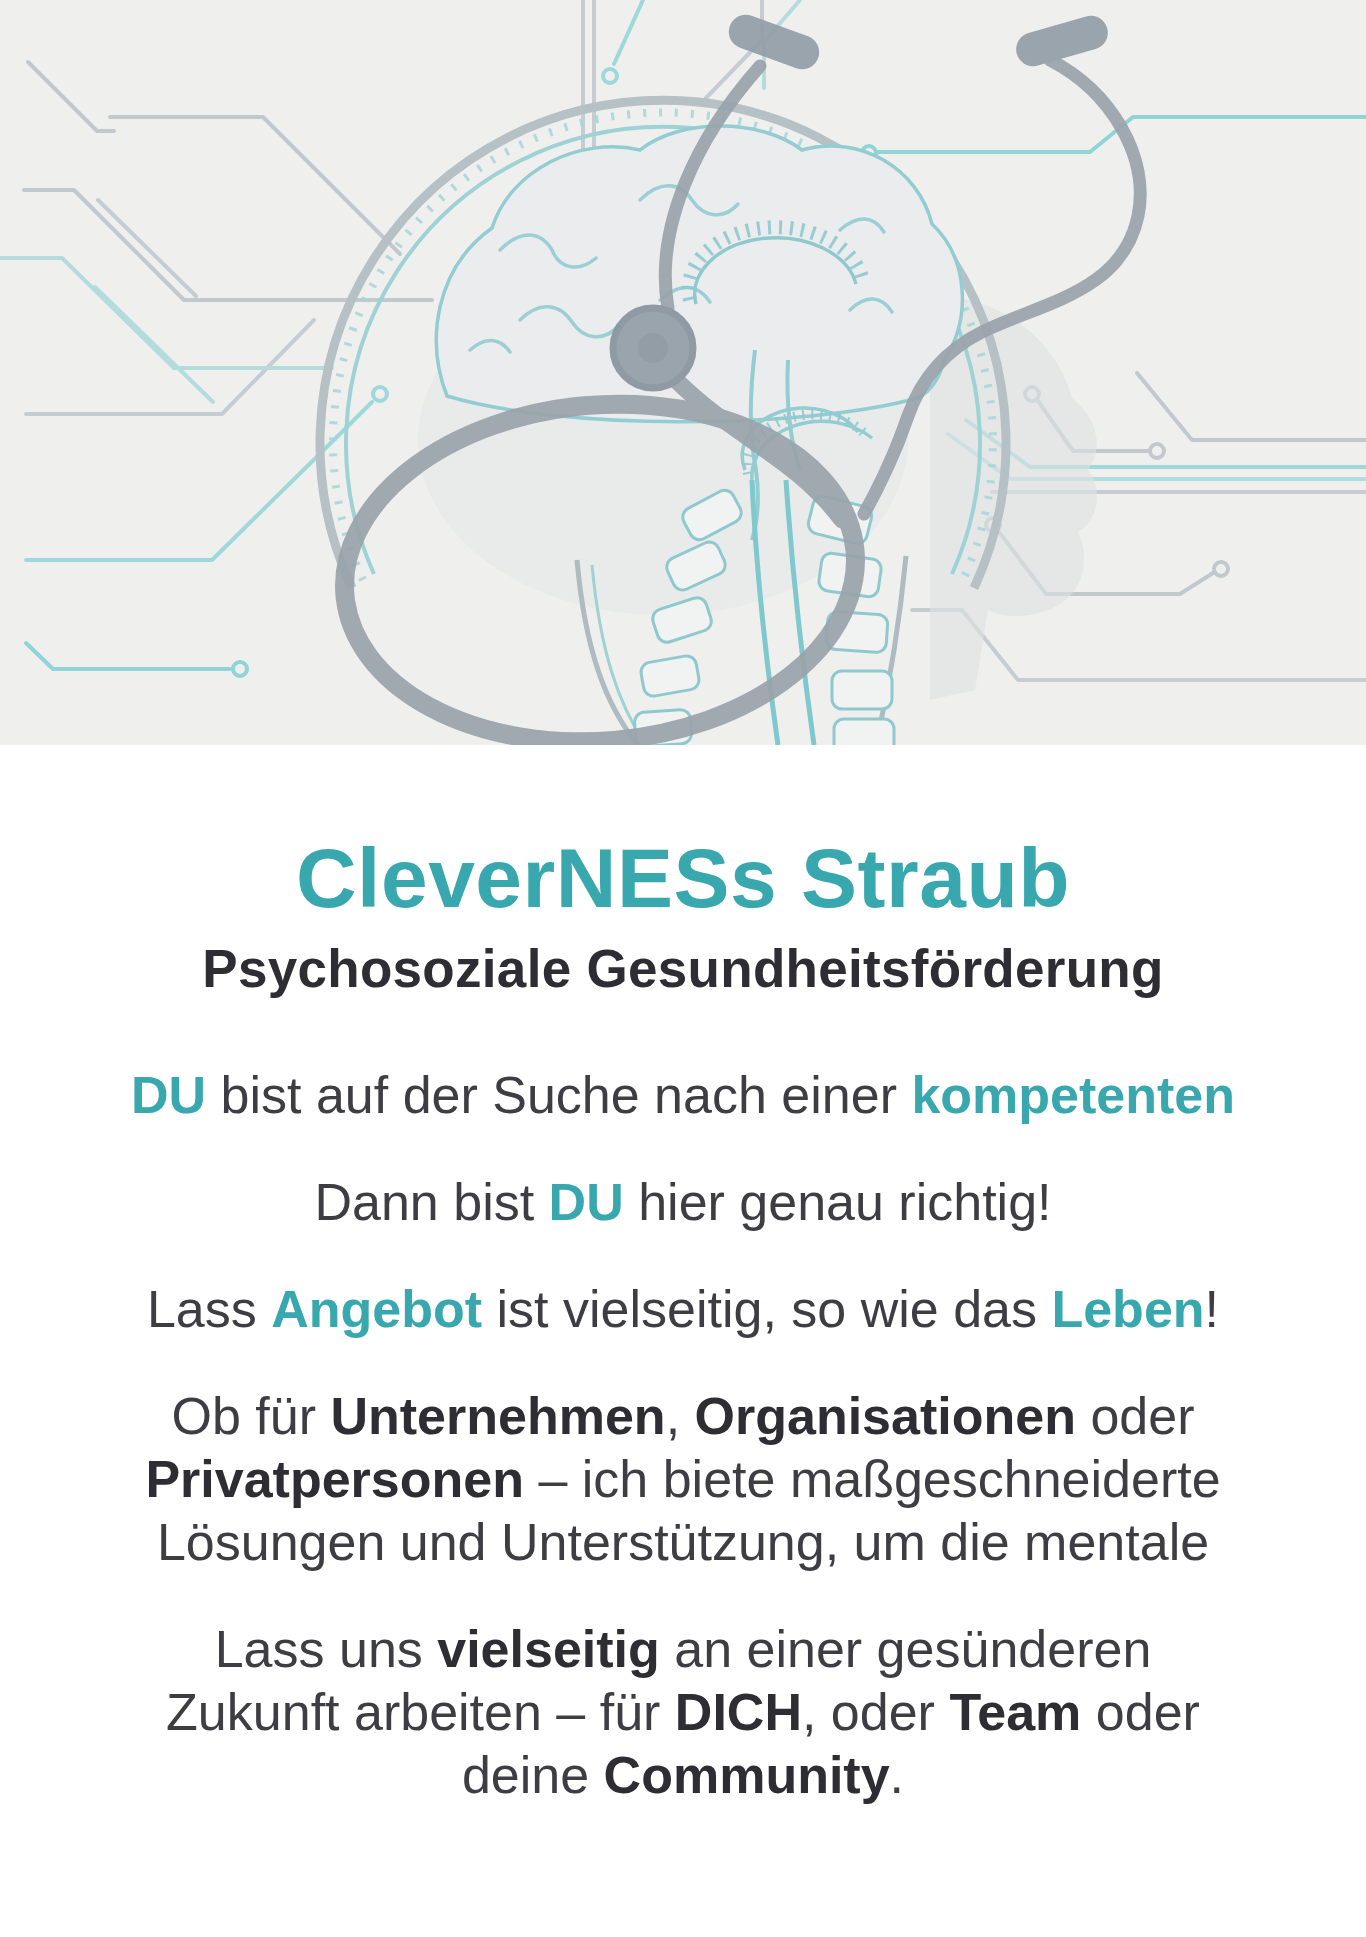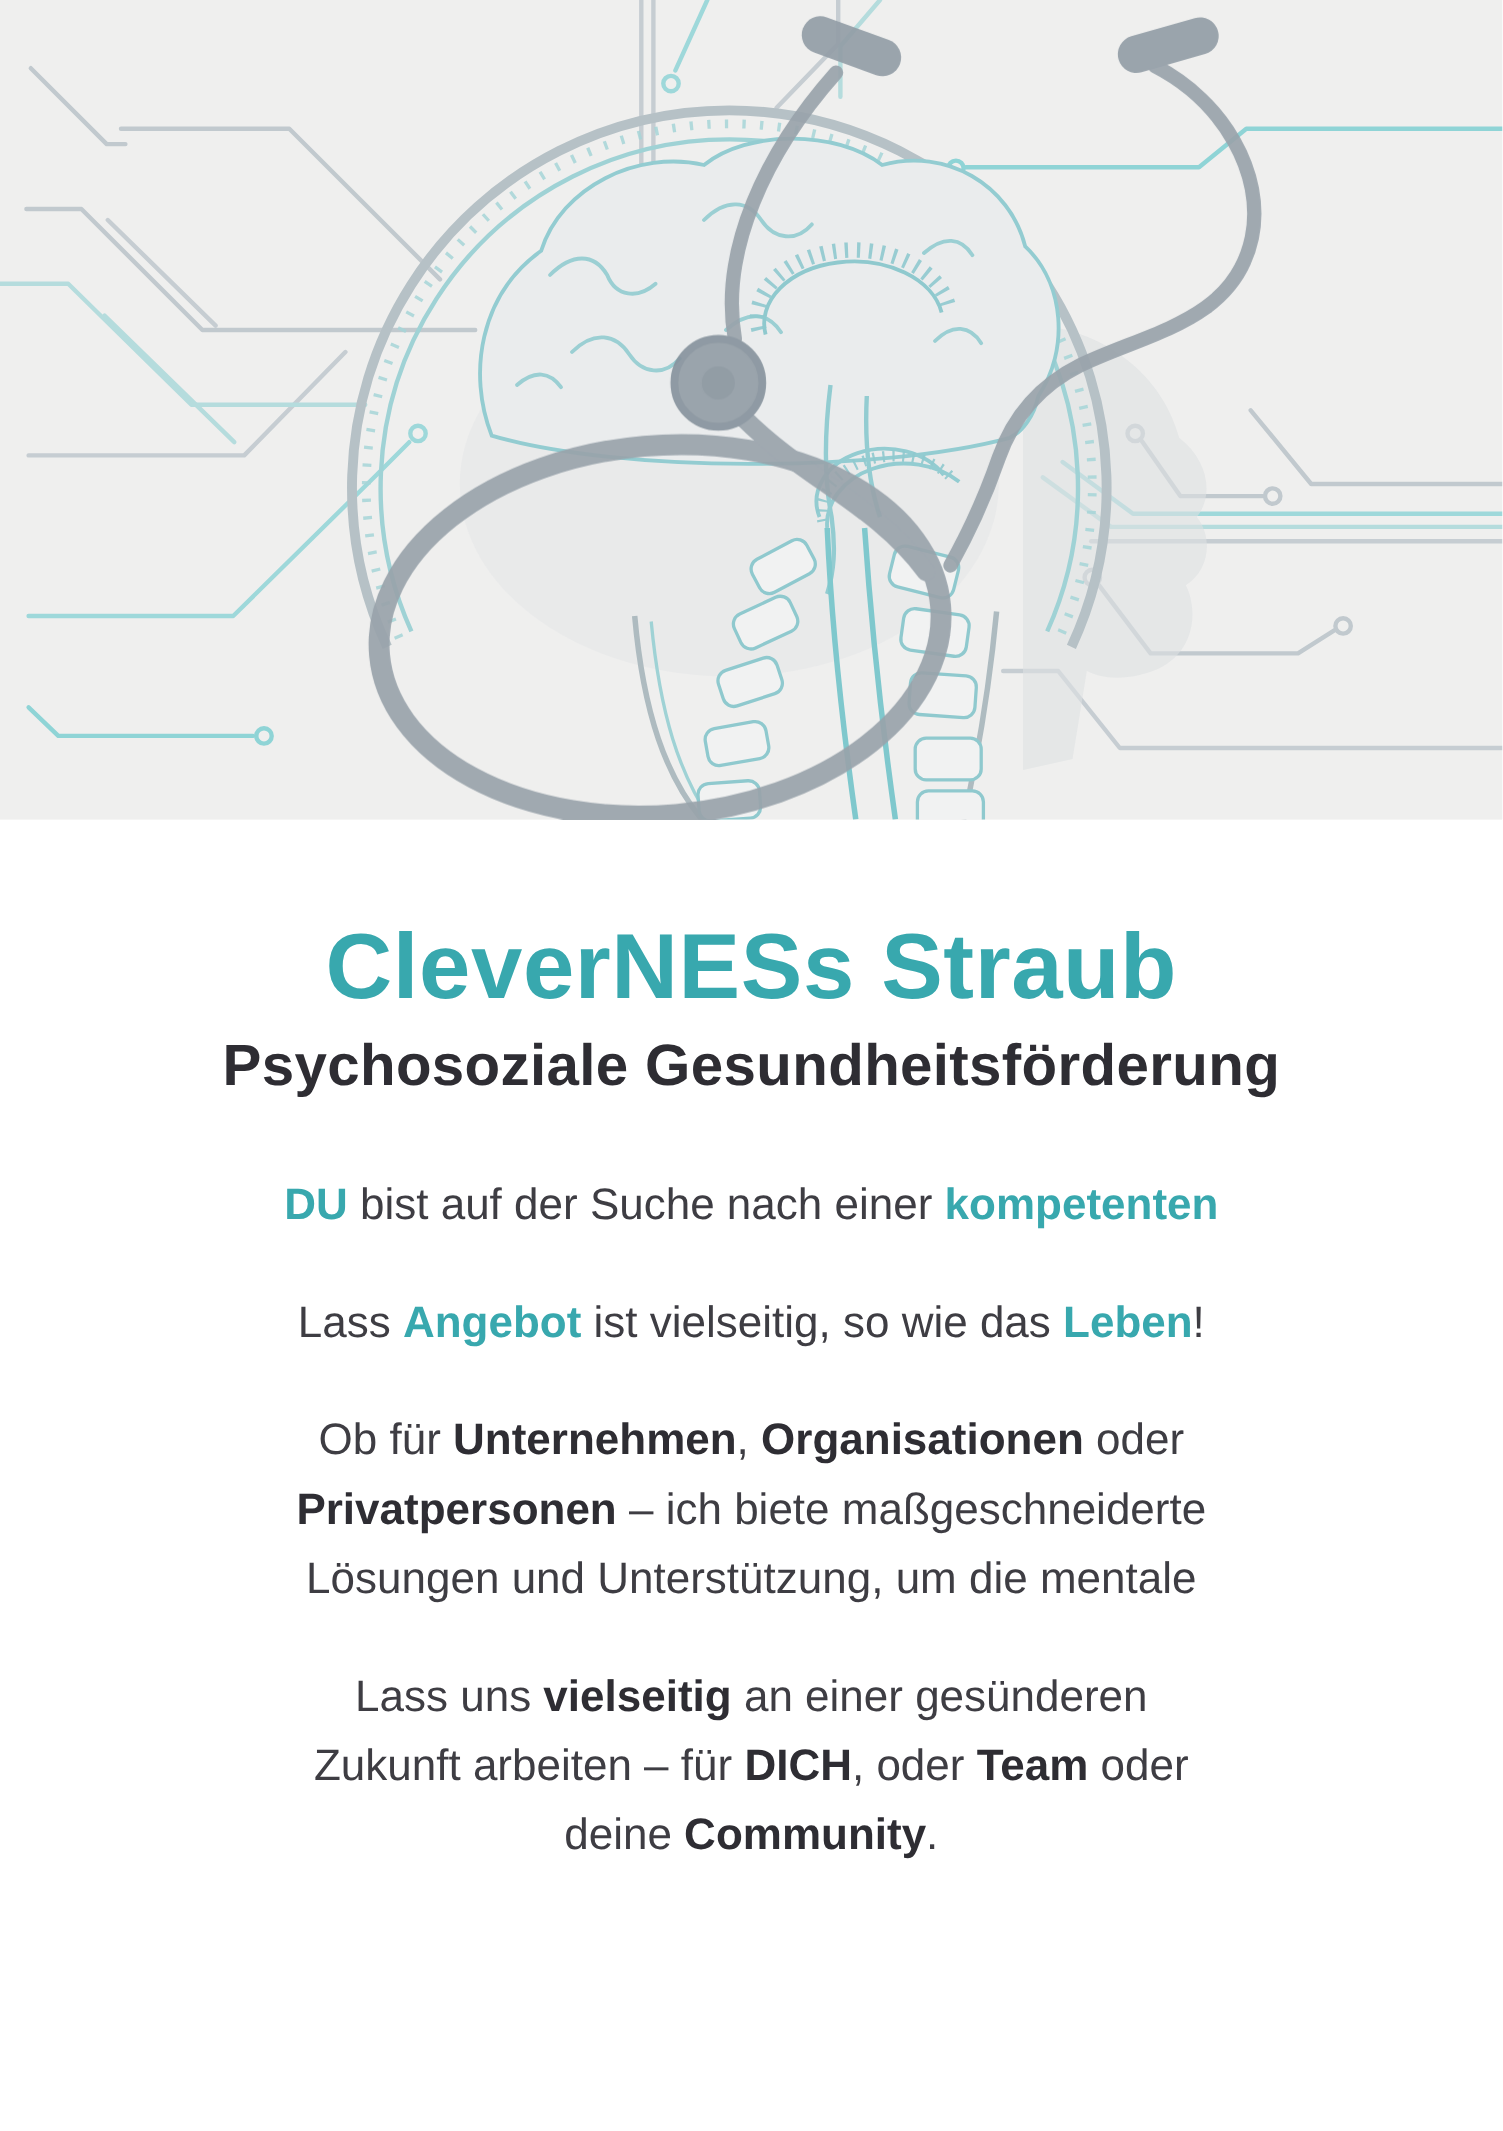--- a/index.html
+++ b/index.html
@@ -47,21 +47,21 @@
     font-weight:700;
     letter-spacing:.3px;
     color:var(--text-strong);
   }
   .intro{
     max-width:1200px;
     margin:0 auto;
     padding:0 40px;
   }
   .para{
-    font-size:40px;
+    font-size:52px;
     line-height:63px;
     margin:44px 0 0;
     color:var(--text);
   }
   .para:first-child{margin-top:64px;}
   .seg-accent{color:var(--accent);font-weight:700;}
   .seg-bold{color:var(--text-strong);font-weight:700;}
 </style>
 </head>
 <body>
@@ -175,19 +175,20 @@
       </g>
     </svg>
   </div>
 
   <main class="content">
     <h1 class="title">CleverNESs Straub</h1>
     <h2 class="subtitle">Psychosoziale Gesundheitsförderung</h2>
 
     <div class="intro">
       <p class="para"><span class="seg-accent">DU</span><span> bist auf der Suche nach einer </span><span class="seg-accent">kompetenten</span><br></p>
+      <p class="para"><span>Dann bist </span><span class="seg-accent">DU</span><span> hier genau richtig!</span></p>
       <p class="para"><span>Lass </span><span class="seg-accent">Angebot</span><span> ist vielseitig, so wie das </span><span class="seg-accent">Leben</span><span>!</span></p>
       <p class="para"><span>Ob für </span><span class="seg-bold">Unternehmen</span><span>, </span><span class="seg-bold">Organisationen</span><span> oder</span><br><span class="seg-bold">Privatpersonen</span><span> – ich biete maßgeschneiderte</span><br><span>Lösungen und Unterstützung, um die mentale</span><br></p>
       <p class="para"><span>Lass uns </span><span class="seg-bold">vielseitig</span><span> an einer gesünderen</span><br><span>Zukunft arbeiten – für </span><span class="seg-bold">DICH</span><span>, oder </span><span class="seg-bold">Team</span><span> oder</span><br><span>deine </span><span class="seg-bold">Community</span><span>.</span></p>
     </div>
   </main>
 
 </div>
 
 </body></html>

